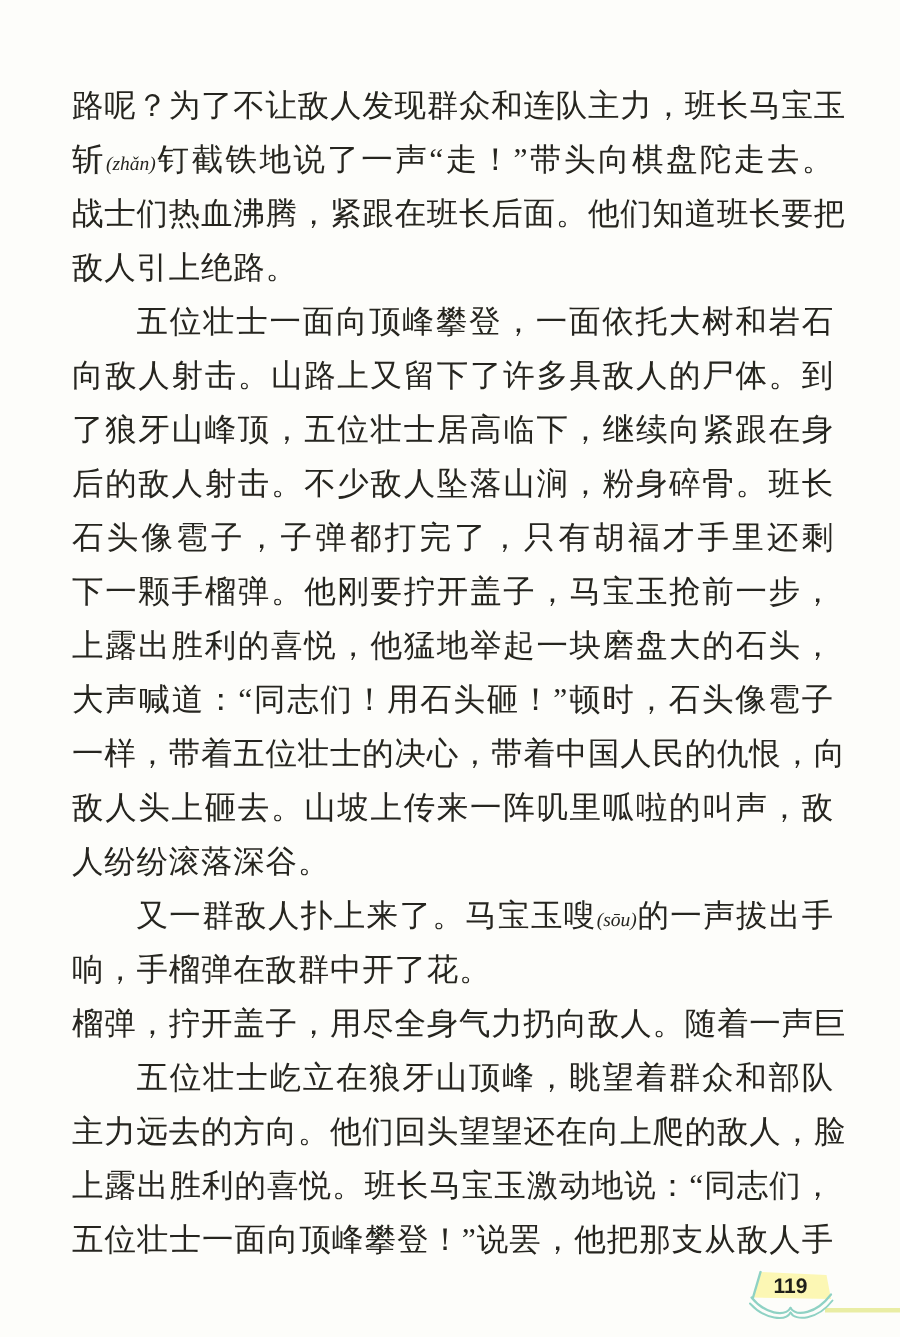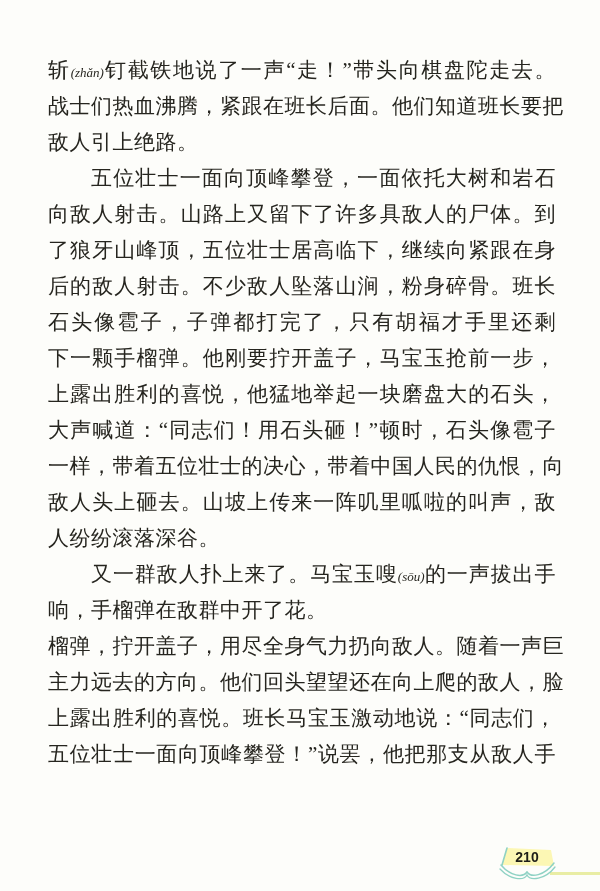--- a/index.html
+++ b/index.html
@@ -78,49 +78,51 @@
     font-size: 14px;
     color: #1e1e18;
   }
 </style>
 </head>
 <body>
 
 <div class="page">
 
   <main class="text-block">
+      <div class="line full"><span>路呢？为了不让敌人发现群众和连队主力，班长马宝玉</span></div>
       <div class="line full"><span>斩</span><span class="pinyin">(zhǎn)</span><span>钉截铁地说了一声“走！”带头向棋盘陀走去。</span></div>
       <div class="line full"><span>战士们热血沸腾，紧跟在班长后面。他们知道班长要把</span></div>
       <div class="line short"><span>敌人引上绝路。</span></div>
       <div class="line full indent"><span>五位壮士一面向顶峰攀登，一面依托大树和岩石</span></div>
       <div class="line full"><span>向敌人射击。山路上又留下了许多具敌人的尸体。到</span></div>
       <div class="line full"><span>了狼牙山峰顶，五位壮士居高临下，继续向紧跟在身</span></div>
       <div class="line full"><span>后的敌人射击。不少敌人坠落山涧，粉身碎骨。班长</span></div>
       <div class="line full"><span>石头像雹子，子弹都打完了，只有胡福才手里还剩</span></div>
       <div class="line full"><span>下一颗手榴弹。他刚要拧开盖子，马宝玉抢前一步，</span></div>
       <div class="line full"><span>上露出胜利的喜悦，他猛地举起一块磨盘大的石头，</span></div>
       <div class="line full"><span>大声喊道：“同志们！用石头砸！”顿时，石头像雹子</span></div>
       <div class="line full"><span>一样，带着五位壮士的决心，带着中国人民的仇恨，向</span></div>
       <div class="line full"><span>敌人头上砸去。山坡上传来一阵叽里呱啦的叫声，敌</span></div>
       <div class="line short"><span>人纷纷滚落深谷。</span></div>
       <div class="line full indent"><span>又一群敌人扑上来了。马宝玉嗖</span><span class="pinyin">(sōu)</span><span>的一声拔出手</span></div>
       <div class="line short"><span>响，手榴弹在敌群中开了花。</span></div>
       <div class="line full"><span>榴弹，拧开盖子，用尽全身气力扔向敌人。随着一声巨</span></div>
+      <div class="line full indent"><span>五位壮士屹立在狼牙山顶峰，眺望着群众和部队</span></div>
       <div class="line full"><span>主力远去的方向。他们回头望望还在向上爬的敌人，脸</span></div>
       <div class="line full"><span>上露出胜利的喜悦。班长马宝玉激动地说：“同志们，</span></div>
       <div class="line full"><span>五位壮士一面向顶峰攀登！”说罢，他把那支从敌人手</span></div>
     </main>
 
   <div class="footer-rule"></div>
 
   <div class="page-badge">
     <svg width="60" height="36" viewBox="0 0 60 36" aria-hidden="true">
       <polygon points="10,1 54,3 57,19 5,18" fill="#fcf7b4"></polygon>
       <path d="M10,1 L5,18" stroke="#8fd2c4" stroke-width="1.6" fill="none" stroke-linecap="round"></path>
       <path d="M4,18 C13,29 26,31 30,25" fill="none" stroke="#8fd2c4" stroke-width="1.5" stroke-linecap="round"></path>
       <path d="M57,16 C47,29 34,31 30,25" fill="none" stroke="#8fd2c4" stroke-width="1.5" stroke-linecap="round"></path>
       <path d="M3,22 C13,33 27,34 30,28" fill="none" stroke="#8fd2c4" stroke-width="1.3" stroke-linecap="round"></path>
       <path d="M58,20 C48,33 33,34 30,28" fill="none" stroke="#8fd2c4" stroke-width="1.3" stroke-linecap="round"></path>
     </svg>
-    <span class="page-number">210</span>
+    <span class="page-number">119</span>
   </div>
 
 </div>
 
 </body></html>

